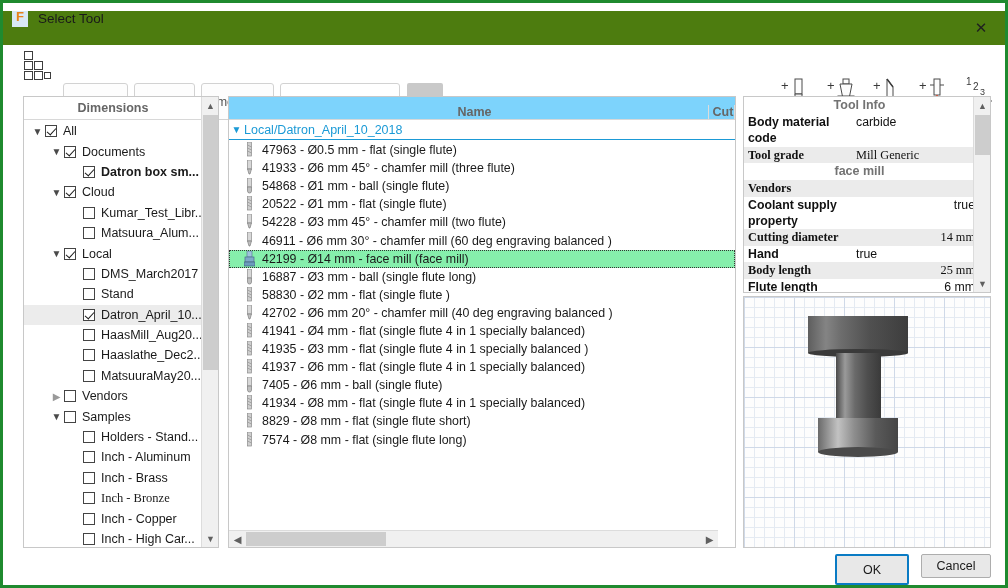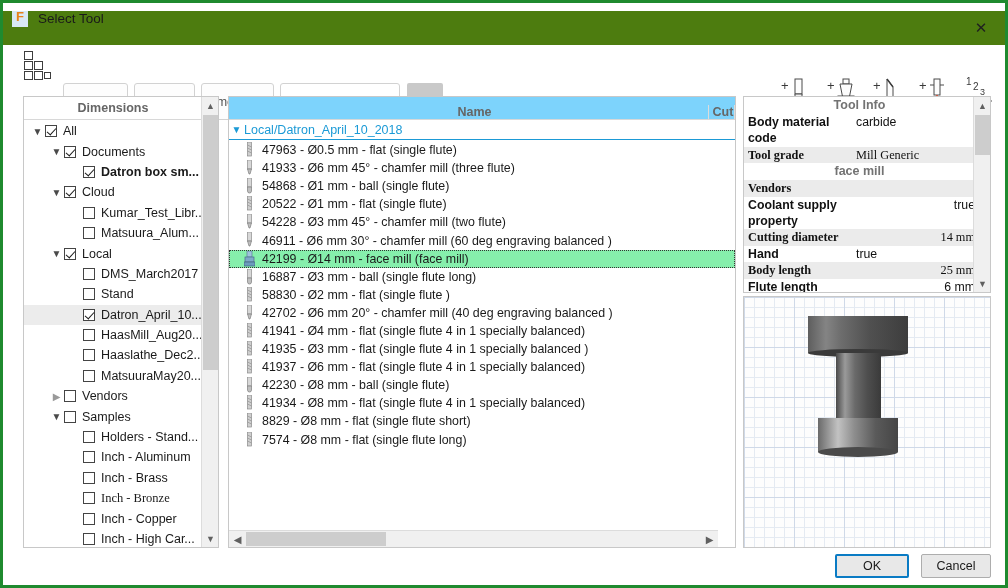--- a/index.html
+++ b/index.html
@@ -272,21 +272,21 @@
       linear-gradient(to right, #e4eaf2 1px, transparent 1px),
       linear-gradient(to bottom, #e4eaf2 1px, transparent 1px);
     background-size: 50px 50px, 50px 50px, 10px 10px, 10px 10px;
     overflow: hidden;
   }
   #tool-3d { position: absolute; left: 44px; top: 13px; }
 
   
   #btn-ok {
     position: absolute; left: 832px; top: 551px;
-    width: 74px; height: 24px;
+    width: 74px; height: 31px;
     background: #e8e8e8; border: 2px solid #0a7bc4; border-radius: 2px;
     font-size: 12.5px; color: #1a1a1a; cursor: pointer;
     font-family: "Liberation Sans", sans-serif;
   }
   #btn-cancel {
     position: absolute; left: 918px; top: 551px;
     width: 70px; height: 24px;
     background: #e8e8e8; border: 1px solid #adadad; border-radius: 2px;
     font-size: 12.5px; color: #1a1a1a; cursor: pointer;
     font-family: "Liberation Sans", sans-serif;
@@ -582,21 +582,21 @@
               <rect x="3.5" y="0" width="4" height="14" fill="#cfcfcf" stroke="#8a8a8a" stroke-width=".7"></rect>
               <path d="M3.5 3 L7.5 5 M3.5 6 L7.5 8 M3.5 9 L7.5 11" stroke="#909090" stroke-width=".7"></path>
             </svg></span>
           <span>41937 - Ø6 mm - flat (single flute 4 in 1 specially balanced)</span>
         </div>
         <div class="tool-row">
           <span class="tool-ico"><svg width="11" height="16" viewBox="0 0 11 16">
               <rect x="3.5" y="0" width="4" height="9" fill="#d8d8d8" stroke="#8e8e8e" stroke-width=".7"></rect>
               <path d="M3.5 9 L7.5 9 L7.5 13 A2 2 0 0 1 3.5 13 Z" fill="#c0c0c0" stroke="#7d7d7d" stroke-width=".7"></path>
             </svg></span>
-          <span>42230 - Ø8 mm - ball (single flute)</span>
+          <span>7405 - Ø6 mm - ball (single flute)</span>
         </div>
         <div class="tool-row">
           <span class="tool-ico"><svg width="11" height="16" viewBox="0 0 11 16">
               <rect x="3.5" y="0" width="4" height="14" fill="#cfcfcf" stroke="#8a8a8a" stroke-width=".7"></rect>
               <path d="M3.5 3 L7.5 5 M3.5 6 L7.5 8 M3.5 9 L7.5 11" stroke="#909090" stroke-width=".7"></path>
             </svg></span>
           <span>41934 - Ø8 mm - flat (single flute 4 in 1 specially balanced)</span>
         </div>
         <div class="tool-row">
           <span class="tool-ico"><svg width="11" height="16" viewBox="0 0 11 16">

